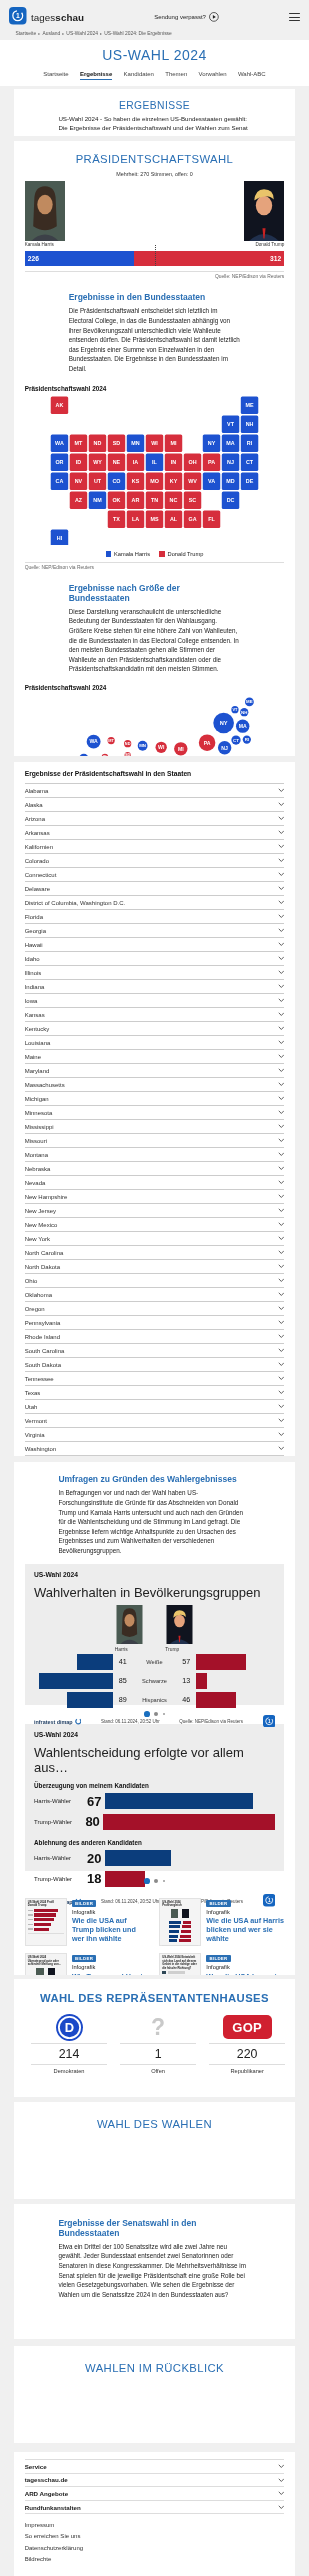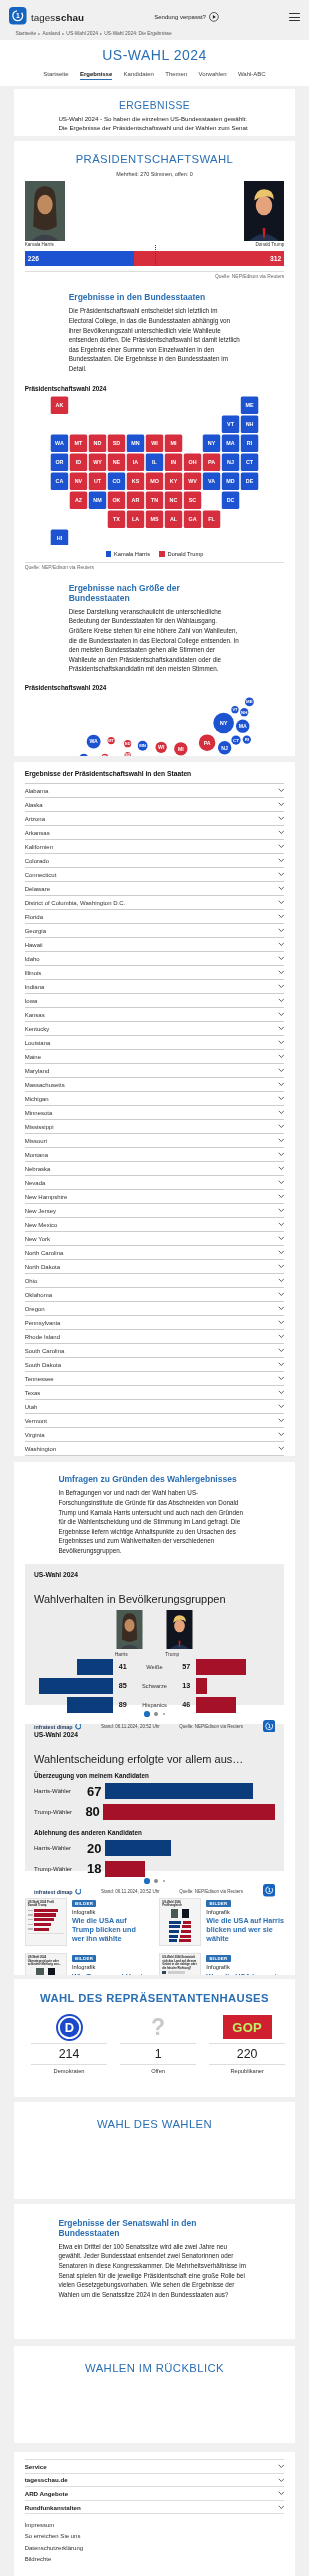--- a/index.html
+++ b/index.html
@@ -38,28 +38,28 @@
   .evbar .majline{position:absolute;top:-6.7px;bottom:0;border-left:1px dotted #444;}
   .legend{display:flex;justify-content:center;gap:9.3px;font-size:5.7px;color:#222;margin-top:4.1px;}
   .legend .sw{display:inline-block;width:5.7px;height:5.7px;margin-right:2.6px;vertical-align:-0.5px;}
   
   .acc-title{font-size:6.7px;font-weight:bold;color:#111;}
   .acc-row{display:flex;align-items:center;justify-content:space-between;height:13px;border-top:0.5px solid #ccc;font-size:6px;color:#333;cursor:pointer;}
   .acc-row:last-child{border-bottom:0.5px solid #ccc;}
   
   .infobox{background:#ededed;margin:8.2px 10.3px 0 10.3px;padding:7.2px 9.3px 5.2px 9.3px;box-sizing:border-box;}
   .kicker{font-size:6.7px;font-weight:bold;color:#111;}
-  .info-title{font-size:11px;color:#222;margin-top:15px;}
+  .info-title{font-size:13px;color:#222;margin-top:7px;}
   .cand-photos{display:flex;justify-content:center;gap:21.6px;margin-top:5.2px;}
   .cand-photos .cp{text-align:left;}
   .cand-photos .cp .nm{font-size:4.9px;color:#333;margin-top:1.5px;}
   .demo-row{display:flex;align-items:center;height:19px;}
   .demo-zone{flex:1;display:flex;}
   .demo-zone.l{justify-content:flex-end;}
-  .demo-val{width:19.6px;text-align:center;font-size:7.2px;font-weight:bold;color:#111;}
+  .demo-val{width:19.6px;text-align:center;font-size:7.2px;font-weight:normal;color:#111;}
   .demo-grp{width:44px;text-align:center;font-size:5.7px;color:#333;}
   .demo-bar{height:16px;}
   .ib-footer{display:flex;align-items:center;justify-content:space-between;margin-top:5.2px;}
   .ib-brand{font-size:5.4px;font-weight:bold;color:#17365c;display:flex;align-items:center;gap:2.1px;}
   .ib-meta{font-size:4.5px;color:#444;}
   .dots{display:flex;justify-content:center;align-items:center;gap:4.6px;height:19.6px;}
   .dot{border-radius:50%;cursor:pointer;}
   .dec-group{font-size:6.3px;font-weight:bold;color:#111;margin:6.7px 0 2.1px 0;}
   .dec-row{display:flex;align-items:center;height:20.6px;}
   .dec-label{width:53px;font-size:6px;color:#222;}
@@ -78,21 +78,21 @@
   .donut-wrap{width:92px;text-align:center;}
   .donut{width:66px;height:66px;border-radius:50%;margin:0 auto;position:relative;}
   .donut .hole{position:absolute;left:13.4px;top:13.4px;width:39px;height:39px;border-radius:50%;background:#fff;display:flex;align-items:center;justify-content:center;font-size:15px;color:#333;}
   .donut .mline{position:absolute;left:50%;bottom:-1px;height:6.7px;border-left:1px dotted #555;}
   .mehrheit{font-size:5.7px;color:#333;margin-top:4.6px;}
   .seatcols{flex:1;display:flex;justify-content:space-between;padding-left:7.2px;}
   .seatcol{width:30%;text-align:center;}
   .seatcol .logo{height:31px;display:flex;align-items:center;justify-content:center;}
   .seatcol .num{font-size:12.4px;color:#222;padding:3.1px 0;border-top:0.5px solid #ddd;border-bottom:0.5px solid #ddd;}
   .seatcol .pname{font-size:5.7px;color:#333;margin-top:3.1px;}
-  .gop{width:49px;height:24px;background:#d02030;border-radius:0;display:flex;align-items:center;justify-content:center;color:#bef264;font-weight:bold;font-size:13px;letter-spacing:0.3px;}
+  .gop{width:49px;height:24px;background:#d02030;border-radius:5px;display:flex;align-items:center;justify-content:center;color:#ffffff;font-weight:bold;font-size:13px;letter-spacing:0.3px;}
   .qmark{font-size:23px;font-weight:bold;color:#c9c9c9;}
   
   .f-acc-row{display:flex;align-items:center;justify-content:space-between;height:12.6px;border-bottom:0.5px solid #ddd;font-size:6.2px;font-weight:bold;color:#222;cursor:pointer;}
   .f-links{margin-top:5.2px;}
   .f-link{font-size:6px;color:#333;padding:2.6px 0;cursor:pointer;}
   svg text{font-family:"Liberation Sans",sans-serif;}
 </style>
 </head>
 <body>
 

